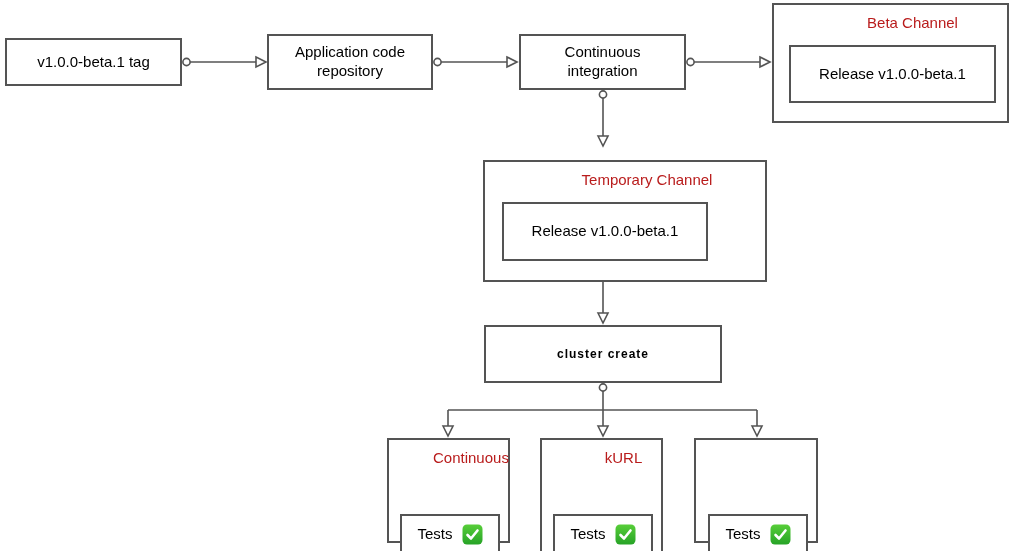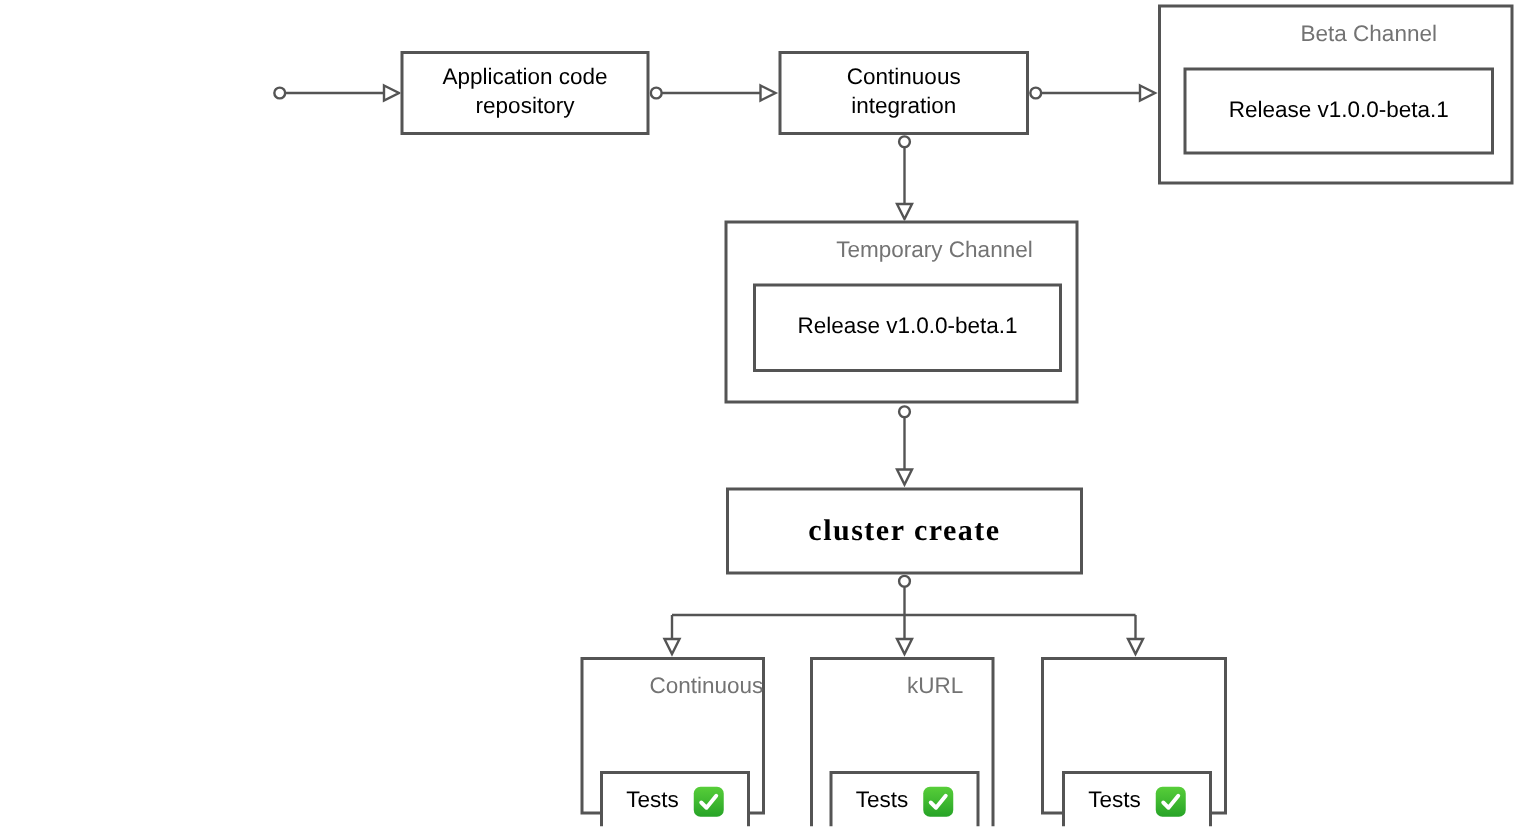--- a/index.html
+++ b/index.html
@@ -37,39 +37,39 @@
     justify-content: center;
     text-align: center;
     padding: 2px 6px;
   }
   .group {
     text-align: center;
   }
   .group-title {
     margin-top: 9px;
     font-size: 15px;
-    color: #737373;
+    color: #b91c1c;
     margin-left: 44px;
   }
   .inner-box {
     position: absolute;
     box-sizing: border-box;
     border: 2px solid #545454;
     background: #ffffff;
     display: flex;
     align-items: center;
     justify-content: center;
     text-align: center;
     font-size: 15px;
     color: #000000;
   }
   .mono {
-    font-family: Liberation Serif, serif;
+    font-family: Liberation Sans, sans-serif;
     font-weight: bold;
-    font-size: 20px;
+    font-size: 12px;
     letter-spacing: 1px;
   }
   .tests-row {
     display: flex;
     align-items: center;
     justify-content: center;
     gap: 9px;
     margin-top: 27px;
   }
   .check-icon {
@@ -121,37 +121,40 @@
       <polyline points="448,410 757,410"></polyline>
       <line x1="448" y1="410" x2="448" y2="426"></line>
       <line x1="603" y1="410" x2="603" y2="426"></line>
       <line x1="757" y1="410" x2="757" y2="426"></line>
       <path d="M443 426 L448 436 L453 426 Z" fill="#ffffff"></path>
       <path d="M598 426 L603 436 L608 426 Z" fill="#ffffff"></path>
       <path d="M752 426 L757 436 L762 426 Z" fill="#ffffff"></path>
     </g>
   </svg>
 
+  <div class="node leaf" style="left:5px; top:38px; width:177px; height:48px;">
+    <span>v1.0.0-beta.1 tag</span>
+  </div>
 
   <div class="node leaf" style="left:267px; top:34px; width:166px; height:56px;">
     <span>Application code repository</span>
   </div>
 
   <div class="node leaf" style="left:519px; top:34px; width:167px; height:56px;">
     <span style="max-width:110px;">Continuous integration</span>
   </div>
 
   <div class="node group" style="left:772px; top:3px; width:237px; height:120px;">
     <div class="group-title">Beta Channel</div>
     <div class="inner-box" style="left:15px; top:40px; width:207px; height:58px;">
       <span>Release v1.0.0-beta.1</span>
     </div>
   </div>
 
-  <div class="node group" style="left:483px; top:147px; width:236px; height:122px;">
+  <div class="node group" style="left:483px; top:160px; width:284px; height:122px;">
     <div class="group-title">Temporary Channel</div>
     <div class="inner-box" style="left:17px; top:40px; width:206px; height:59px;">
       <span>Release v1.0.0-beta.1</span>
     </div>
   </div>
 
   <div class="node leaf" style="left:484px; top:325px; width:238px; height:58px;">
     <span class="mono">cluster create</span>
   </div>
 

